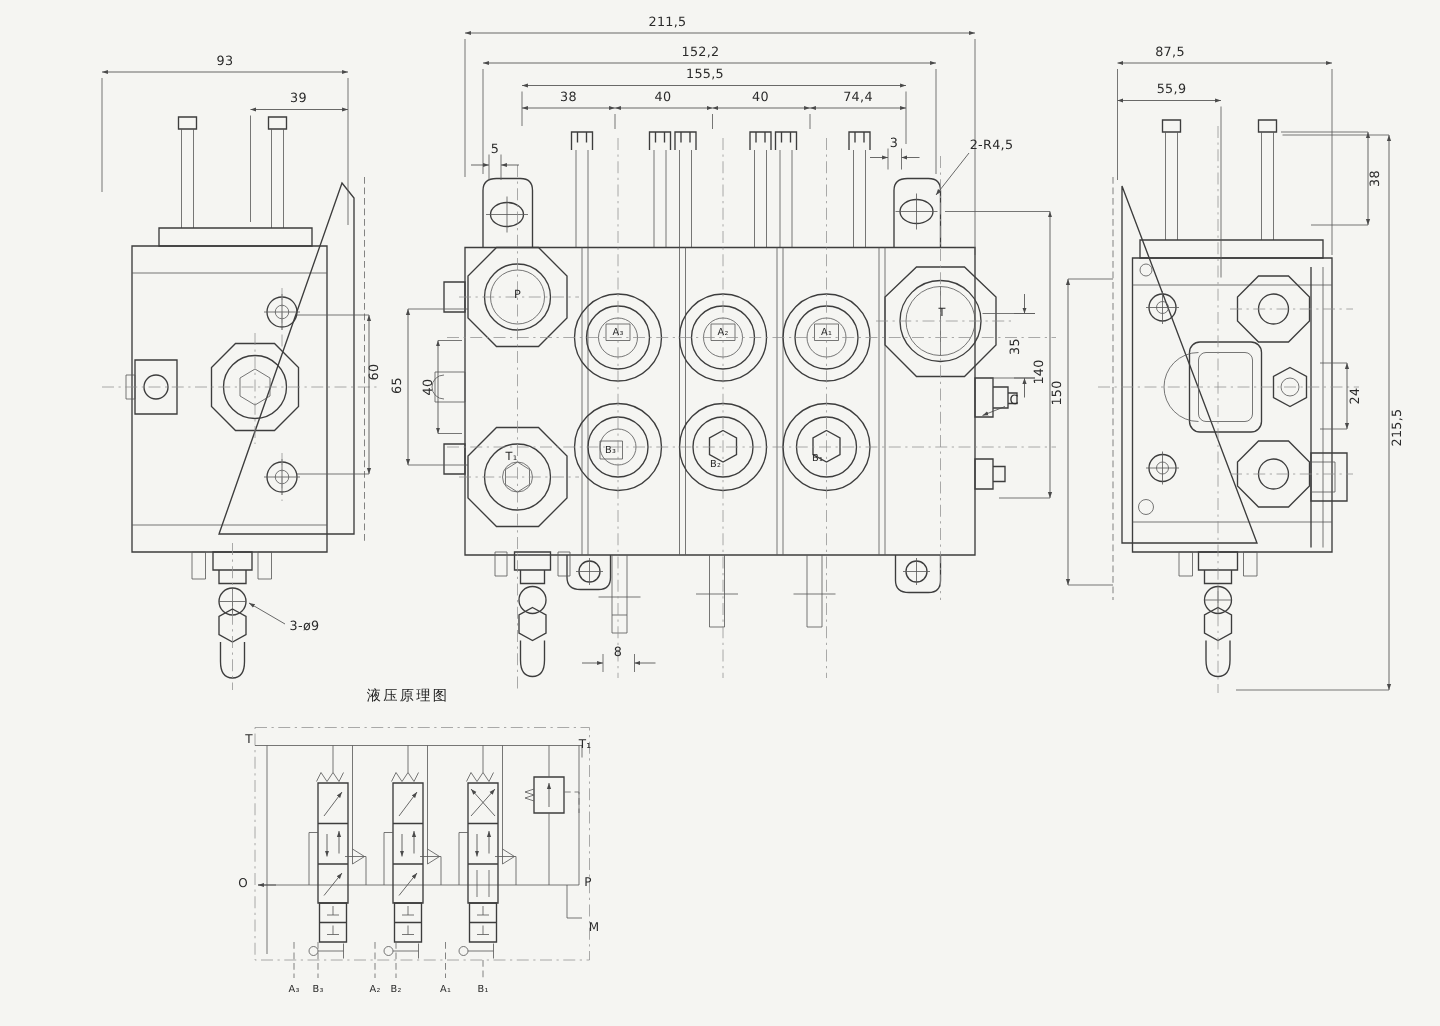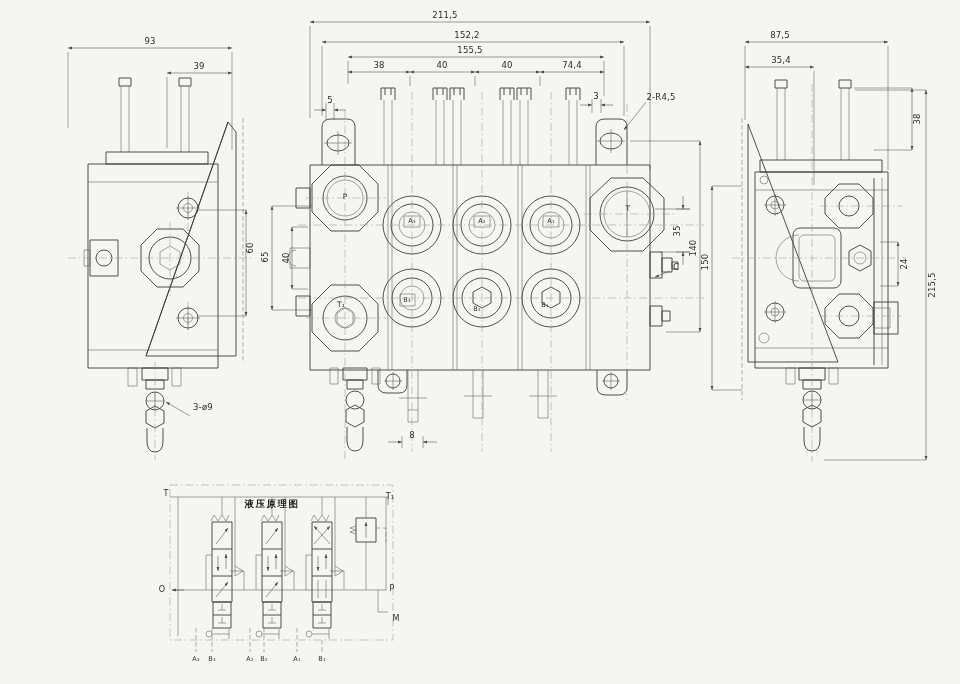--- a/index.html
+++ b/index.html
@@ -11,21 +11,21 @@
   .dm{fill:none;stroke:#4a4a4a;stroke-width:.55;}
   .cl{fill:none;stroke:#8f8f8f;stroke-width:.5;stroke-dasharray:8 3 1.5 3;}
   .hd{fill:none;stroke:#6a6a6a;stroke-width:.55;stroke-dasharray:4.5 2.5;}
   .lbl{position:absolute;transform:translate(-50%,-50%);font-size:8.5px;color:#2b2b2b;
        white-space:nowrap;letter-spacing:.2px;}
   .lbl.v{transform:translate(-50%,-50%) rotate(-90deg);}
   .lbl.port{font-size:6.5px;}
   .lbl.med{font-size:7.5px;}
   .lbl.sch{font-size:8px;}
   .lbl.schsub{font-size:6.5px;}
-  .lbl.title{font-size:9.5px;font-weight:bold;letter-spacing:1.5px;color:#1e1e1e;margin-top:40px;}
+  .lbl.title{font-size:9.5px;font-weight:normal;letter-spacing:1.5px;color:#1e1e1e;}
 </style>
 </head>
 <body>
 
 <div id="canvas">
 
 <svg width="960" height="684" viewBox="0 0 960 684">
   <defs>
     <marker id="ar" viewBox="0 0 10 10" refX="9" refY="5" markerWidth="8" markerHeight="8" orient="auto-start-reverse">
       <path d="M0,1.8 L9,5 L0,8.2 Z" fill="#4a4a4a"></path>
@@ -310,24 +310,24 @@
 <span class="lbl port" style="left:412px;top:221px">A₃</span>
 <span class="lbl port" style="left:482px;top:221px">A₂</span>
 <span class="lbl port" style="left:551px;top:221px">A₁</span>
 <span class="lbl port" style="left:407px;top:300px">B₃</span>
 <span class="lbl port" style="left:477px;top:309px">B₂</span>
 <span class="lbl port" style="left:545px;top:305px">B₁</span>
 
 <span class="lbl" style="left:150px;top:41px">93</span>
 <span class="lbl" style="left:199px;top:66px">39</span>
 <span class="lbl v" style="left:250px;top:248px">60</span>
-<span class="lbl" style="left:203px;top:407px">3-ø9</span>
+<span class="lbl" style="left:203px;top:418px">3-ø9</span>
 
 <span class="lbl" style="left:780px;top:35px">87,5</span>
-<span class="lbl" style="left:781px;top:60px">35,4</span>
+<span class="lbl" style="left:781px;top:60px">55,9</span>
 <span class="lbl v" style="left:917px;top:119px">38</span>
 <span class="lbl v" style="left:705px;top:262px">150</span>
 <span class="lbl v" style="left:932px;top:285px">215,5</span>
 <span class="lbl v" style="left:904px;top:264px">24</span>
 
 <span class="lbl title" style="left:272px;top:464px">液压原理图</span>
 <span class="lbl sch" style="left:166px;top:493px">T</span>
 <span class="lbl sch" style="left:390px;top:496px">T₁</span>
 <span class="lbl sch" style="left:162px;top:589px">O</span>
 <span class="lbl sch" style="left:392px;top:588px">P</span>

